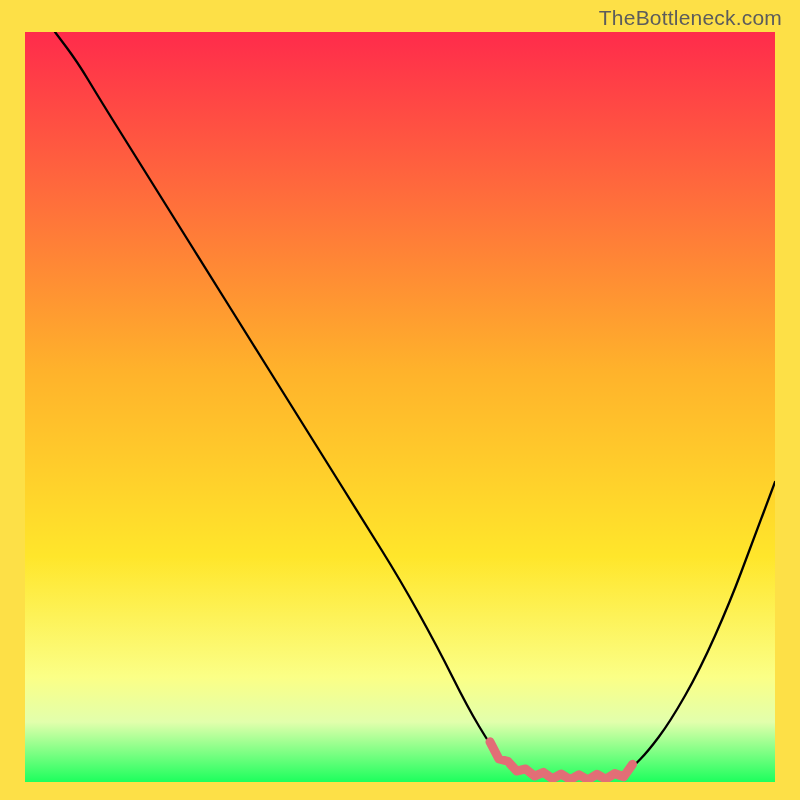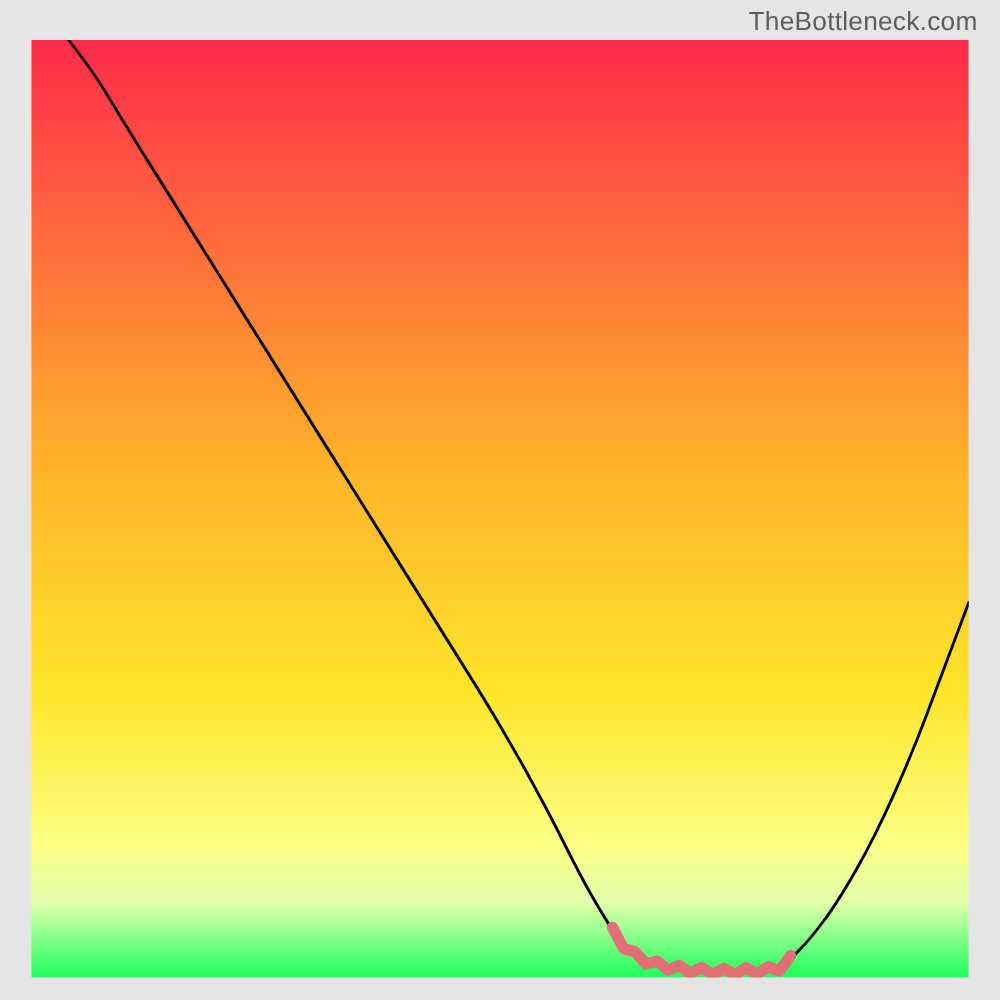--- a/index.html
+++ b/index.html
@@ -1,21 +1,21 @@
 <!DOCTYPE html>
 <html><head>
 <meta charset="utf-8">
 <style>
   * { margin: 0; padding: 0; box-sizing: border-box; }
   html, body { width: 800px; height: 800px; overflow: hidden; background: #000; }
   .frame {
     position: relative;
     width: 800px;
     height: 800px;
-    background: #e5e5e5;
+    background: #fde047;
     text-align: right;
   }
   .watermark {
     position: absolute;
     top: 6px;
     right: 18px;
     font-family: Arial, Helvetica, sans-serif;
     font-size: 21px;
     color: #5c5c5c;
     font-weight: 500;

